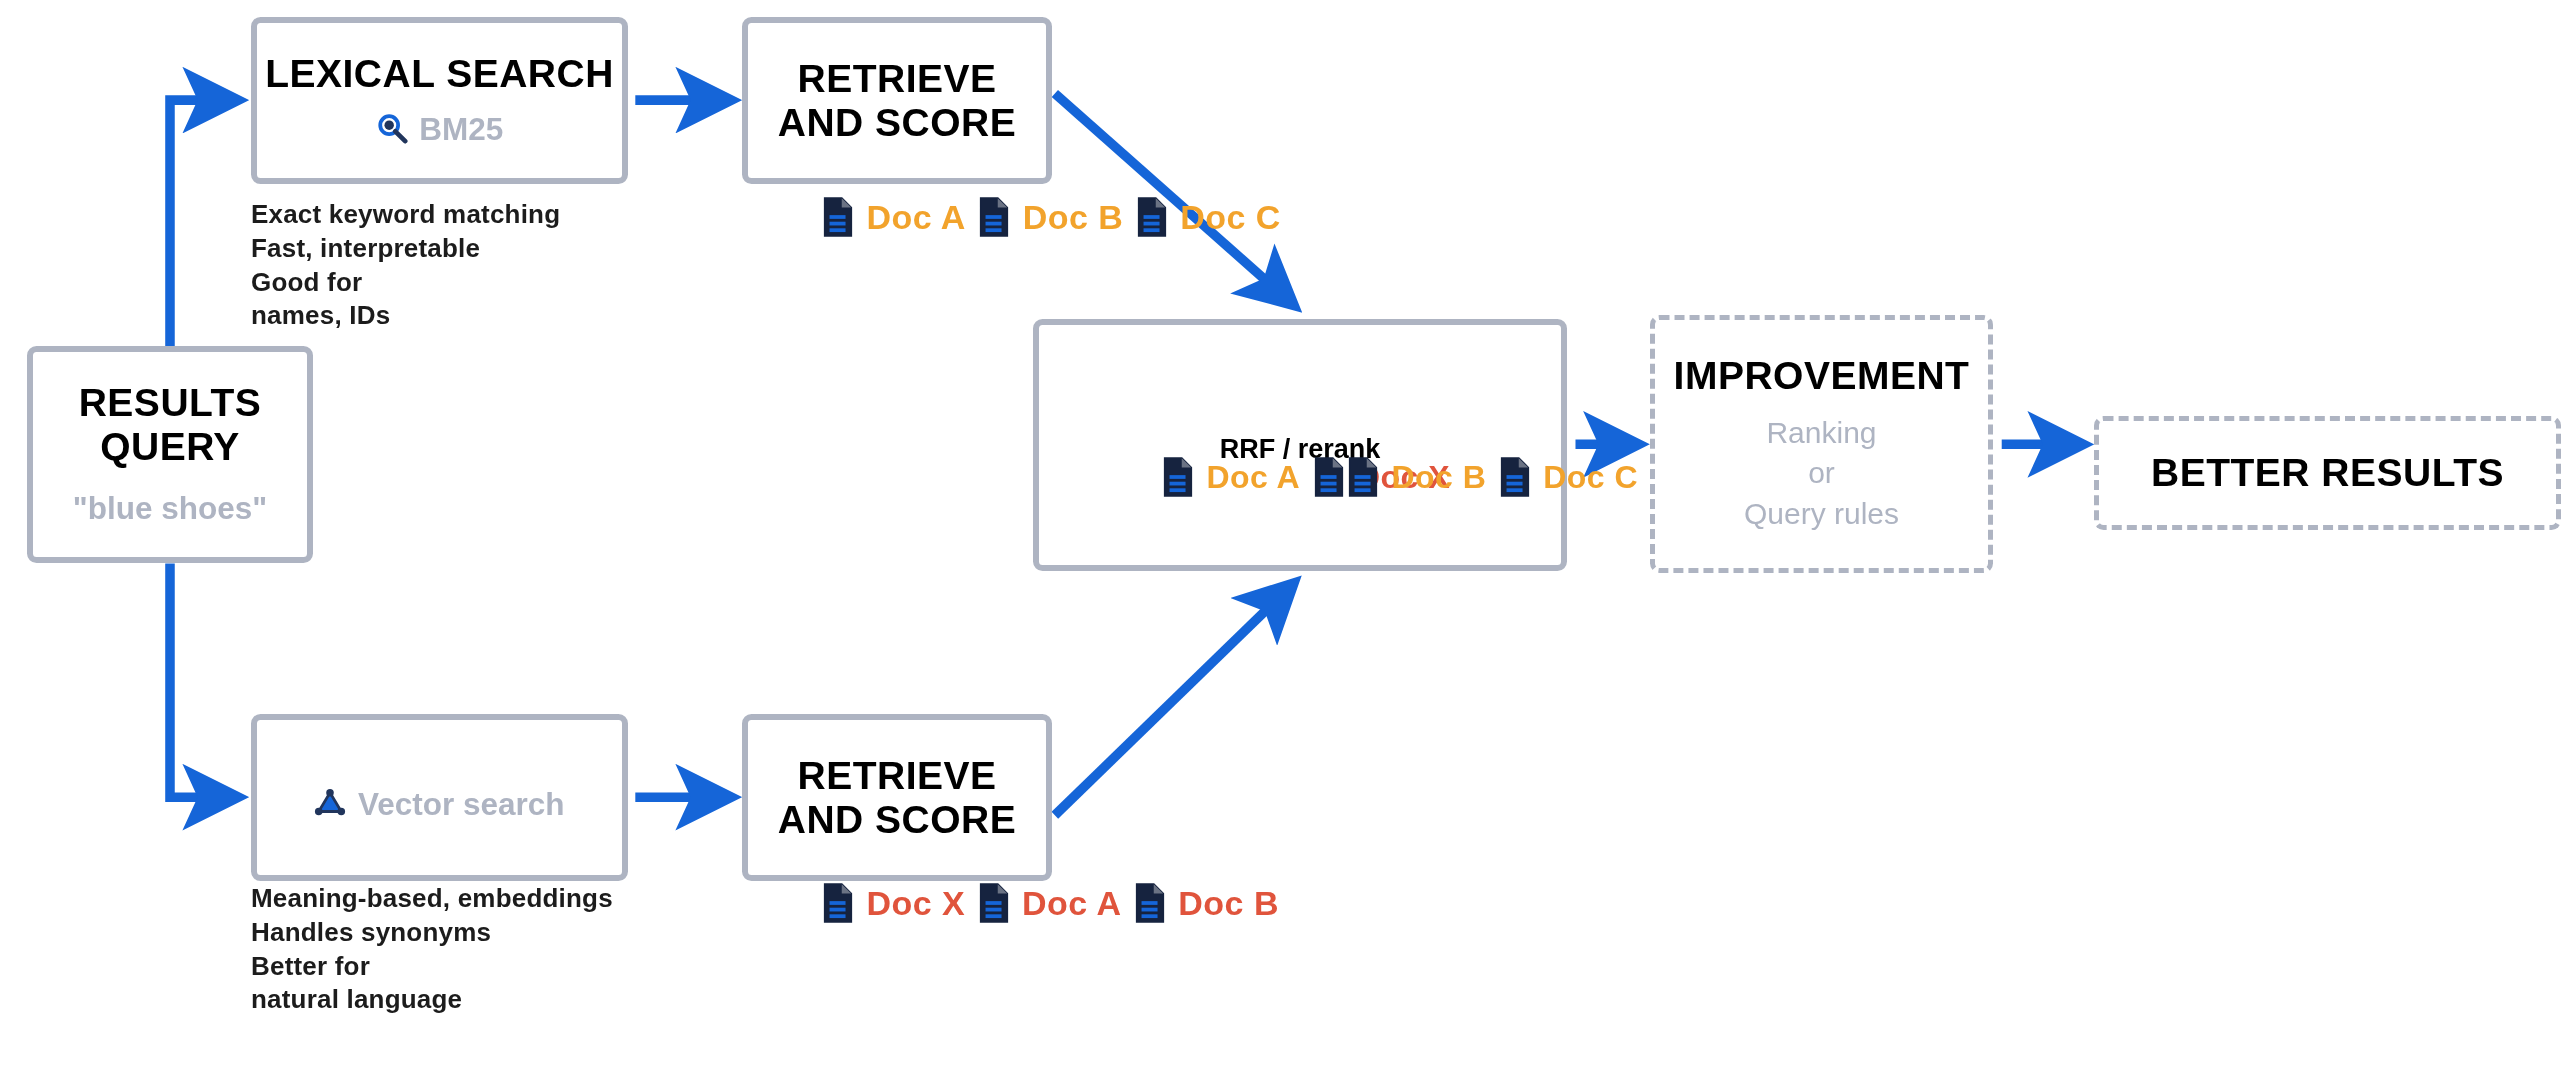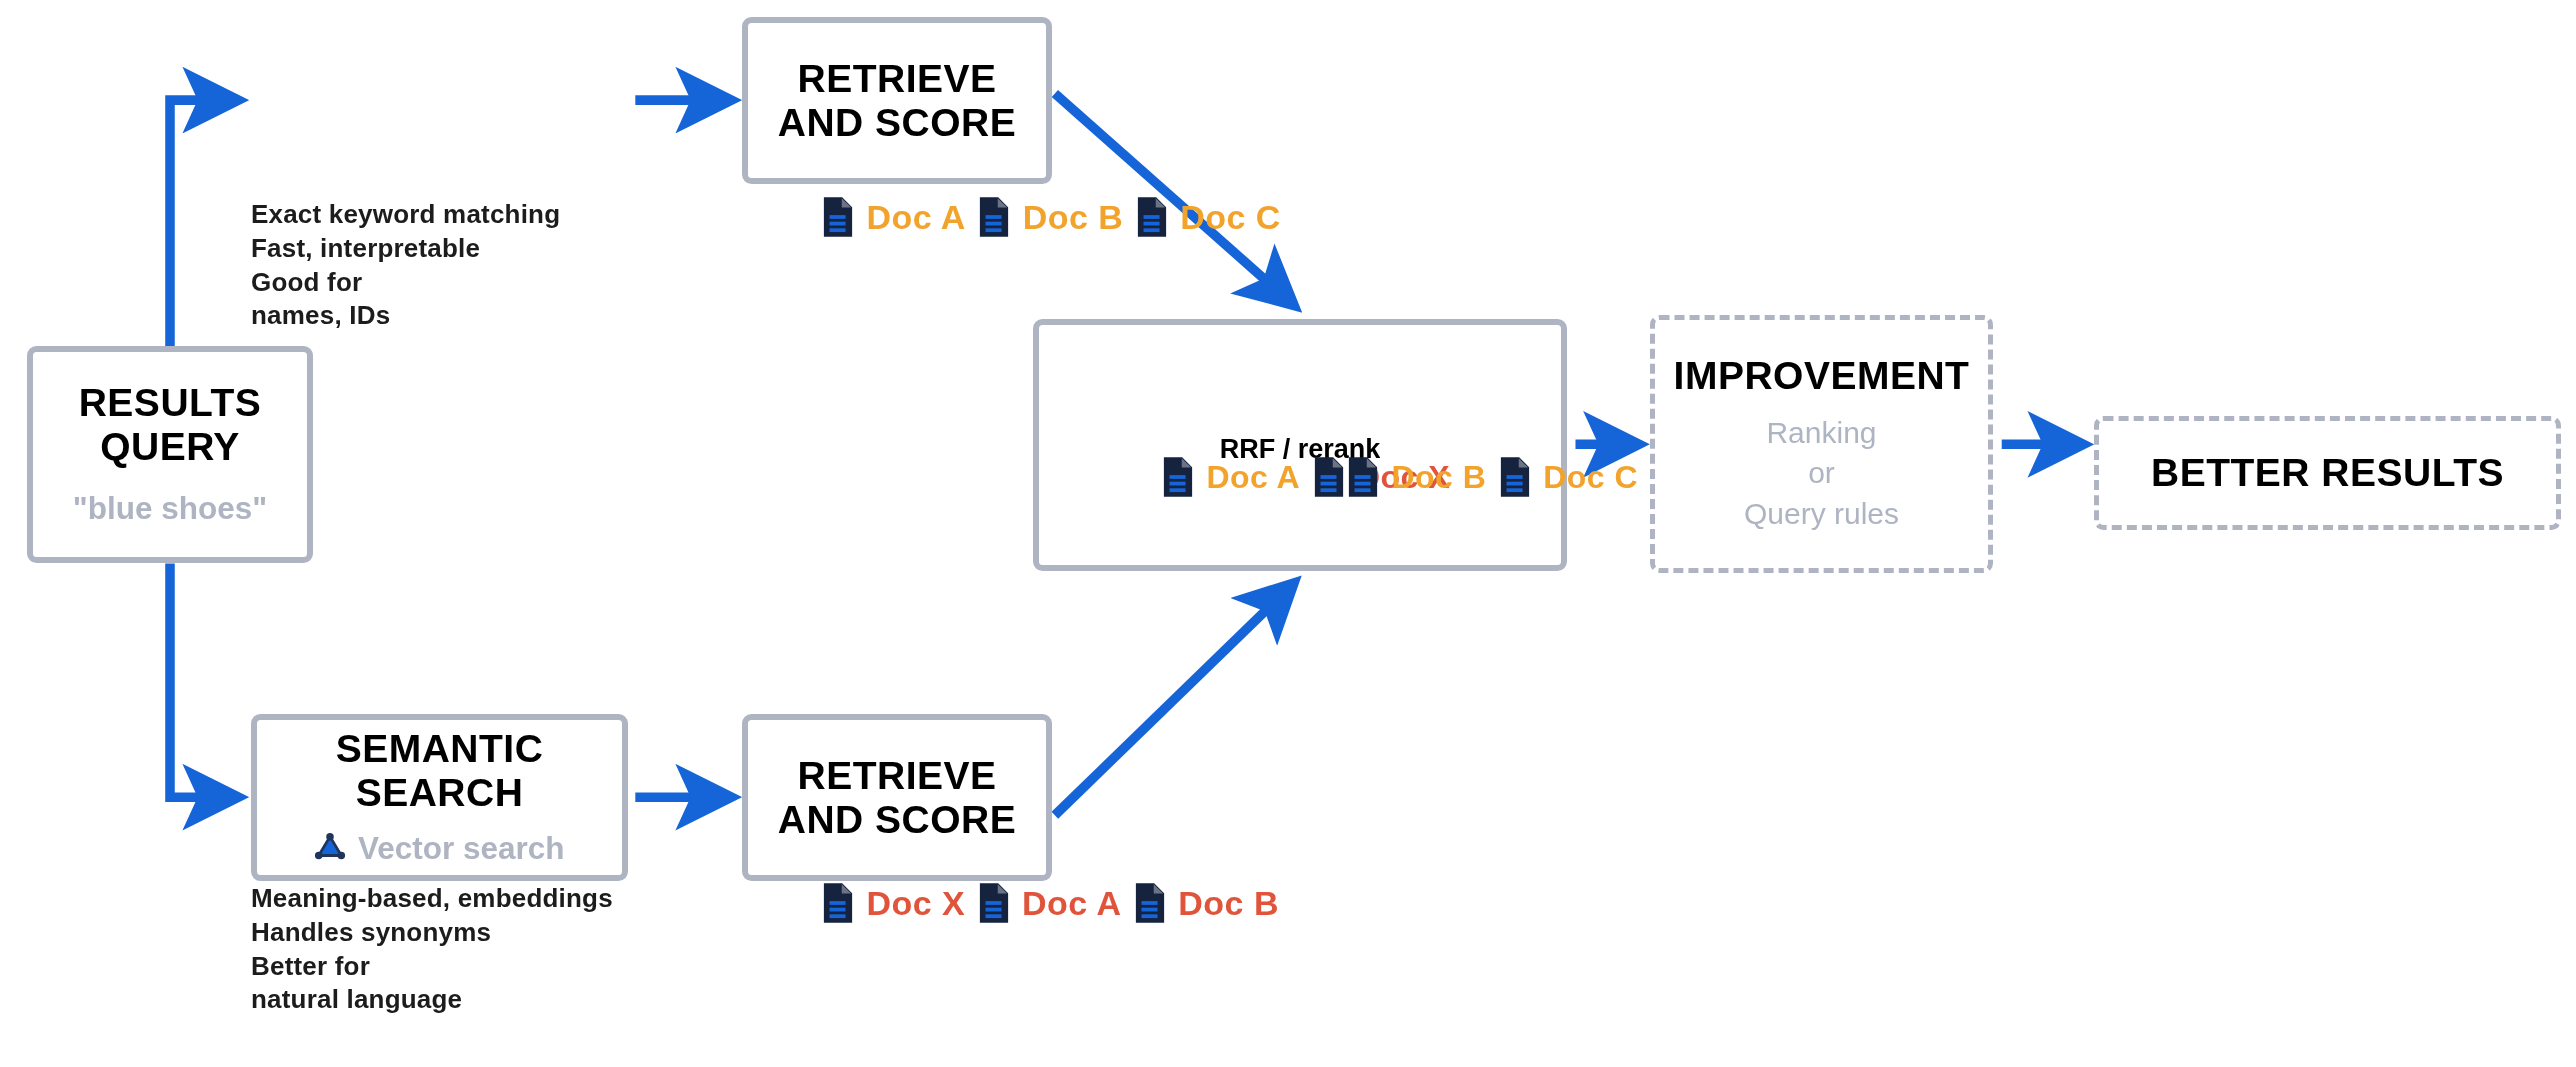--- a/index.html
+++ b/index.html
@@ -169,28 +169,40 @@
   </svg>
 
   <div class="node" id="node-query">
     <div class="title">
       <span>RESULTS</span><br>
       <span>QUERY</span>
     </div>
     <div class="sub">"blue shoes"</div>
   </div>
 
+  <div class="node" id="node-lexical">
+    <div class="title">LEXICAL SEARCH</div>
+    <div class="row">
+      <span class="inline-icon">
+        <svg width="32" height="32" viewBox="0 0 34 34" xmlns="http://www.w3.org/2000/svg">
+          <circle cx="14" cy="14" r="9.5" fill="none" stroke="#1565d8" stroke-width="4"></circle>
+          <circle cx="14" cy="14" r="5" fill="#21355c"></circle>
+          <line x1="20.5" y1="20.5" x2="31" y2="31" stroke="#21355c" stroke-width="5" stroke-linecap="round"></line>
+        </svg>
+      </span>
+      <span class="sub">BM25</span>
+    </div>
+  </div>
 
   <div class="note" id="note-lexical">Exact keyword matching
 Fast, interpretable
 Good for
 names, IDs</div>
 
   <div class="node" id="node-semantic">
-    <div class="title">SEMANTIC SEARCH</div>
     <div class="row">
       <span class="inline-icon">
         <svg width="32" height="32" viewBox="0 0 34 34" xmlns="http://www.w3.org/2000/svg">
           <polygon points="17,6 29,26 5,26" fill="#1565d8" stroke="#21355c" stroke-width="3"></polygon>
           <circle cx="17" cy="6" r="4" fill="#21355c"></circle>
           <circle cx="29" cy="26" r="4" fill="#21355c"></circle>
           <circle cx="5" cy="26" r="4" fill="#21355c"></circle>
         </svg>
       </span>
       <span class="sub">Vector search</span>

